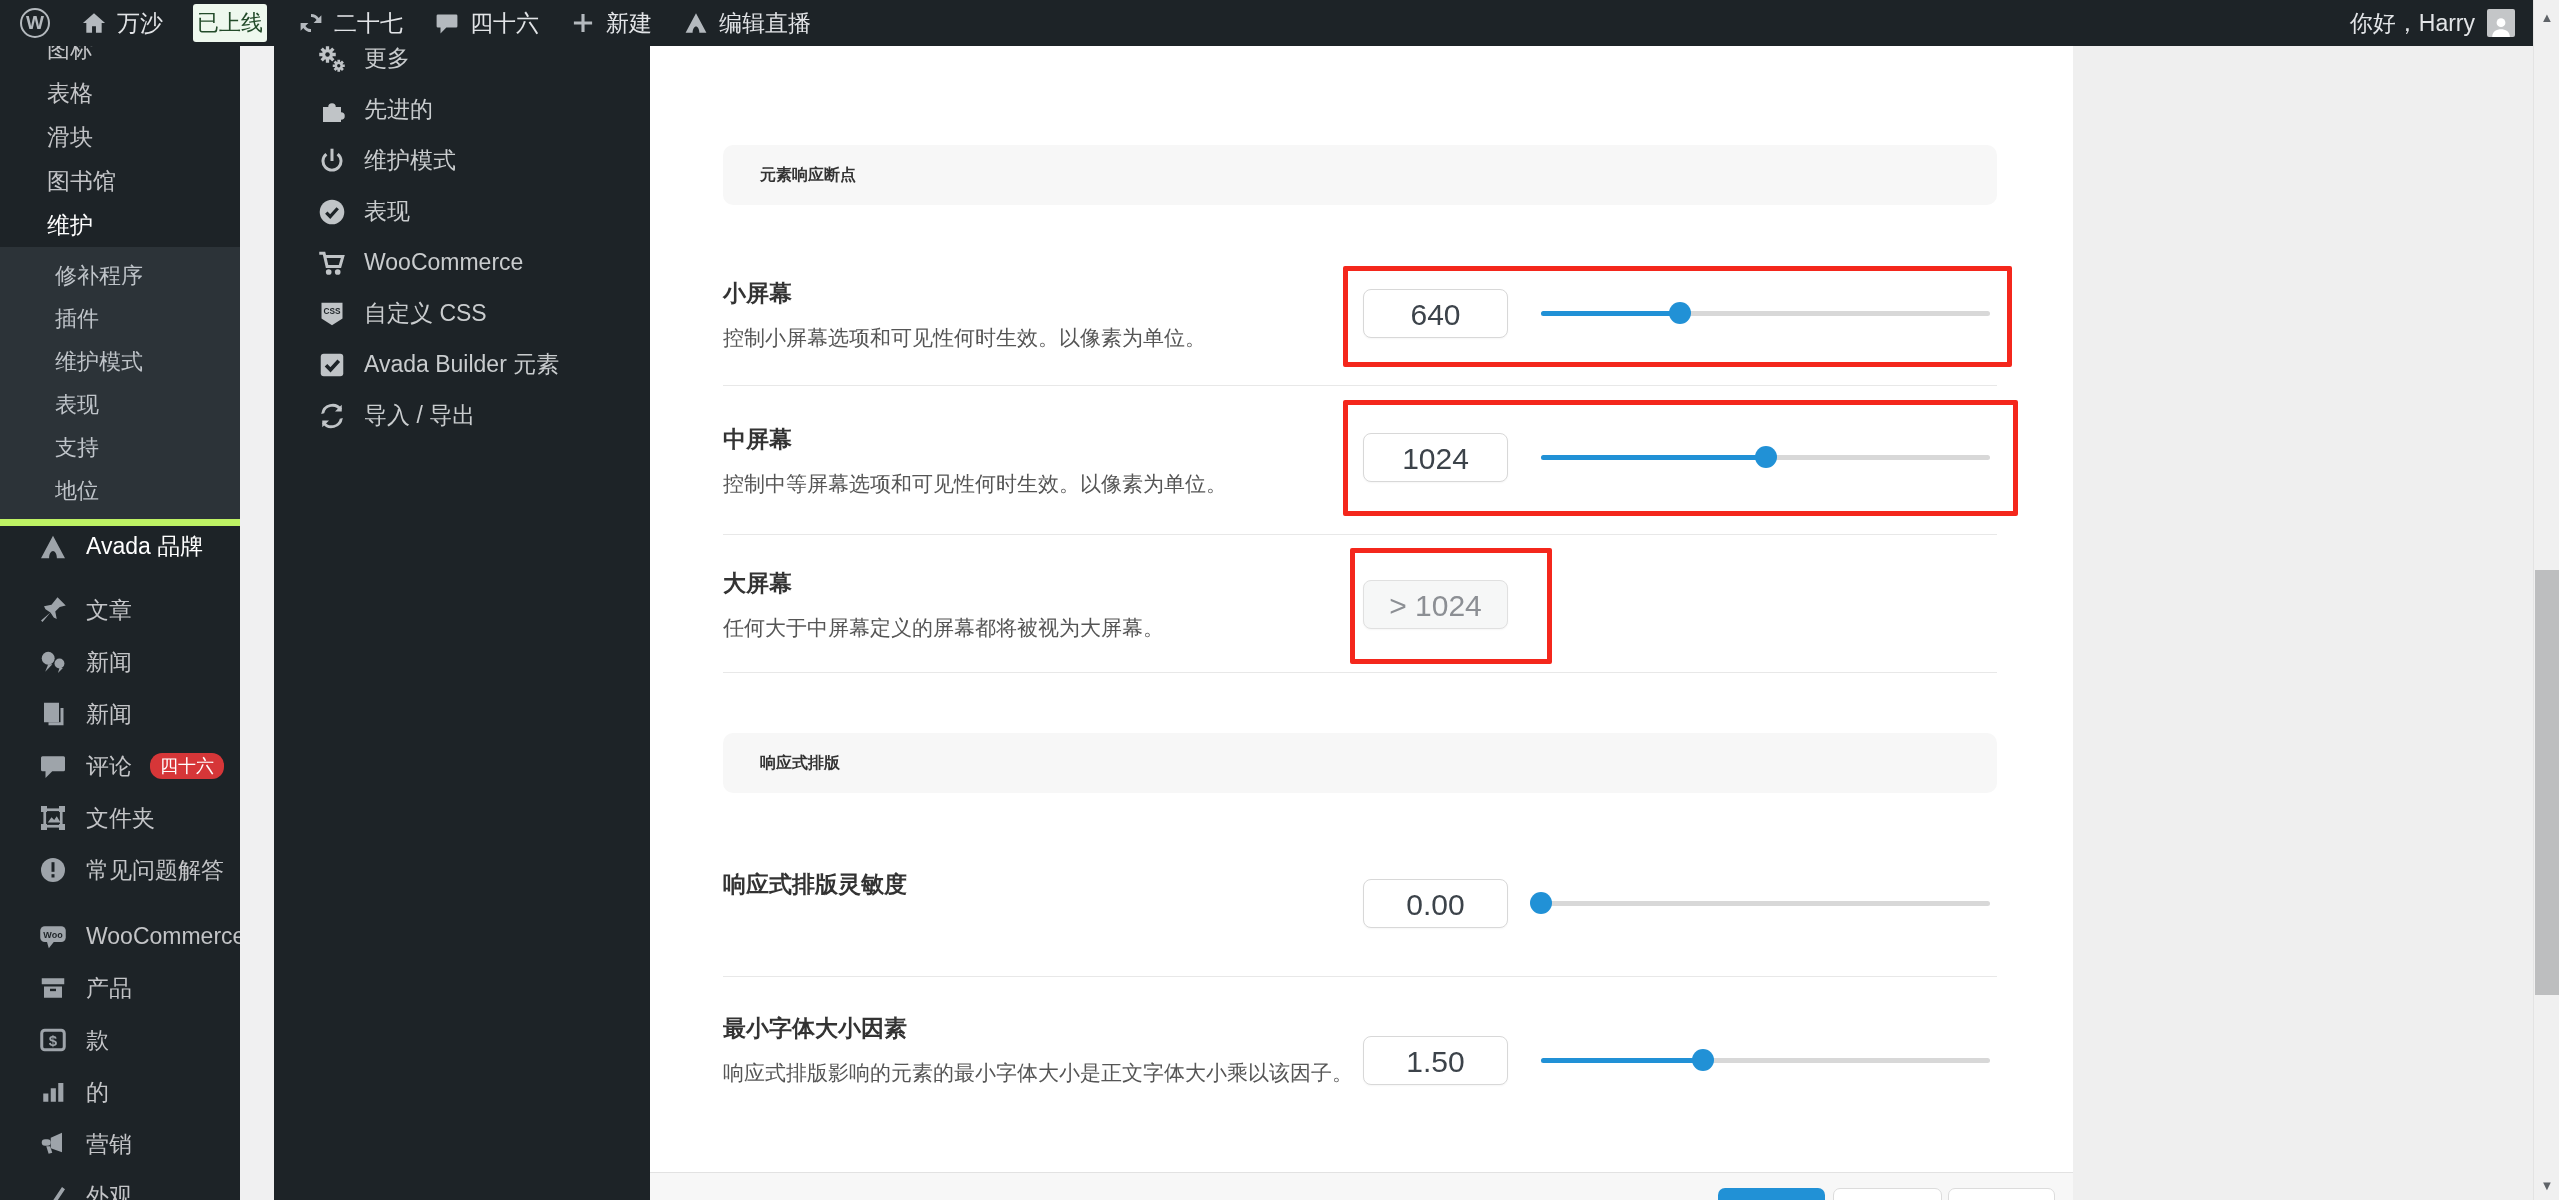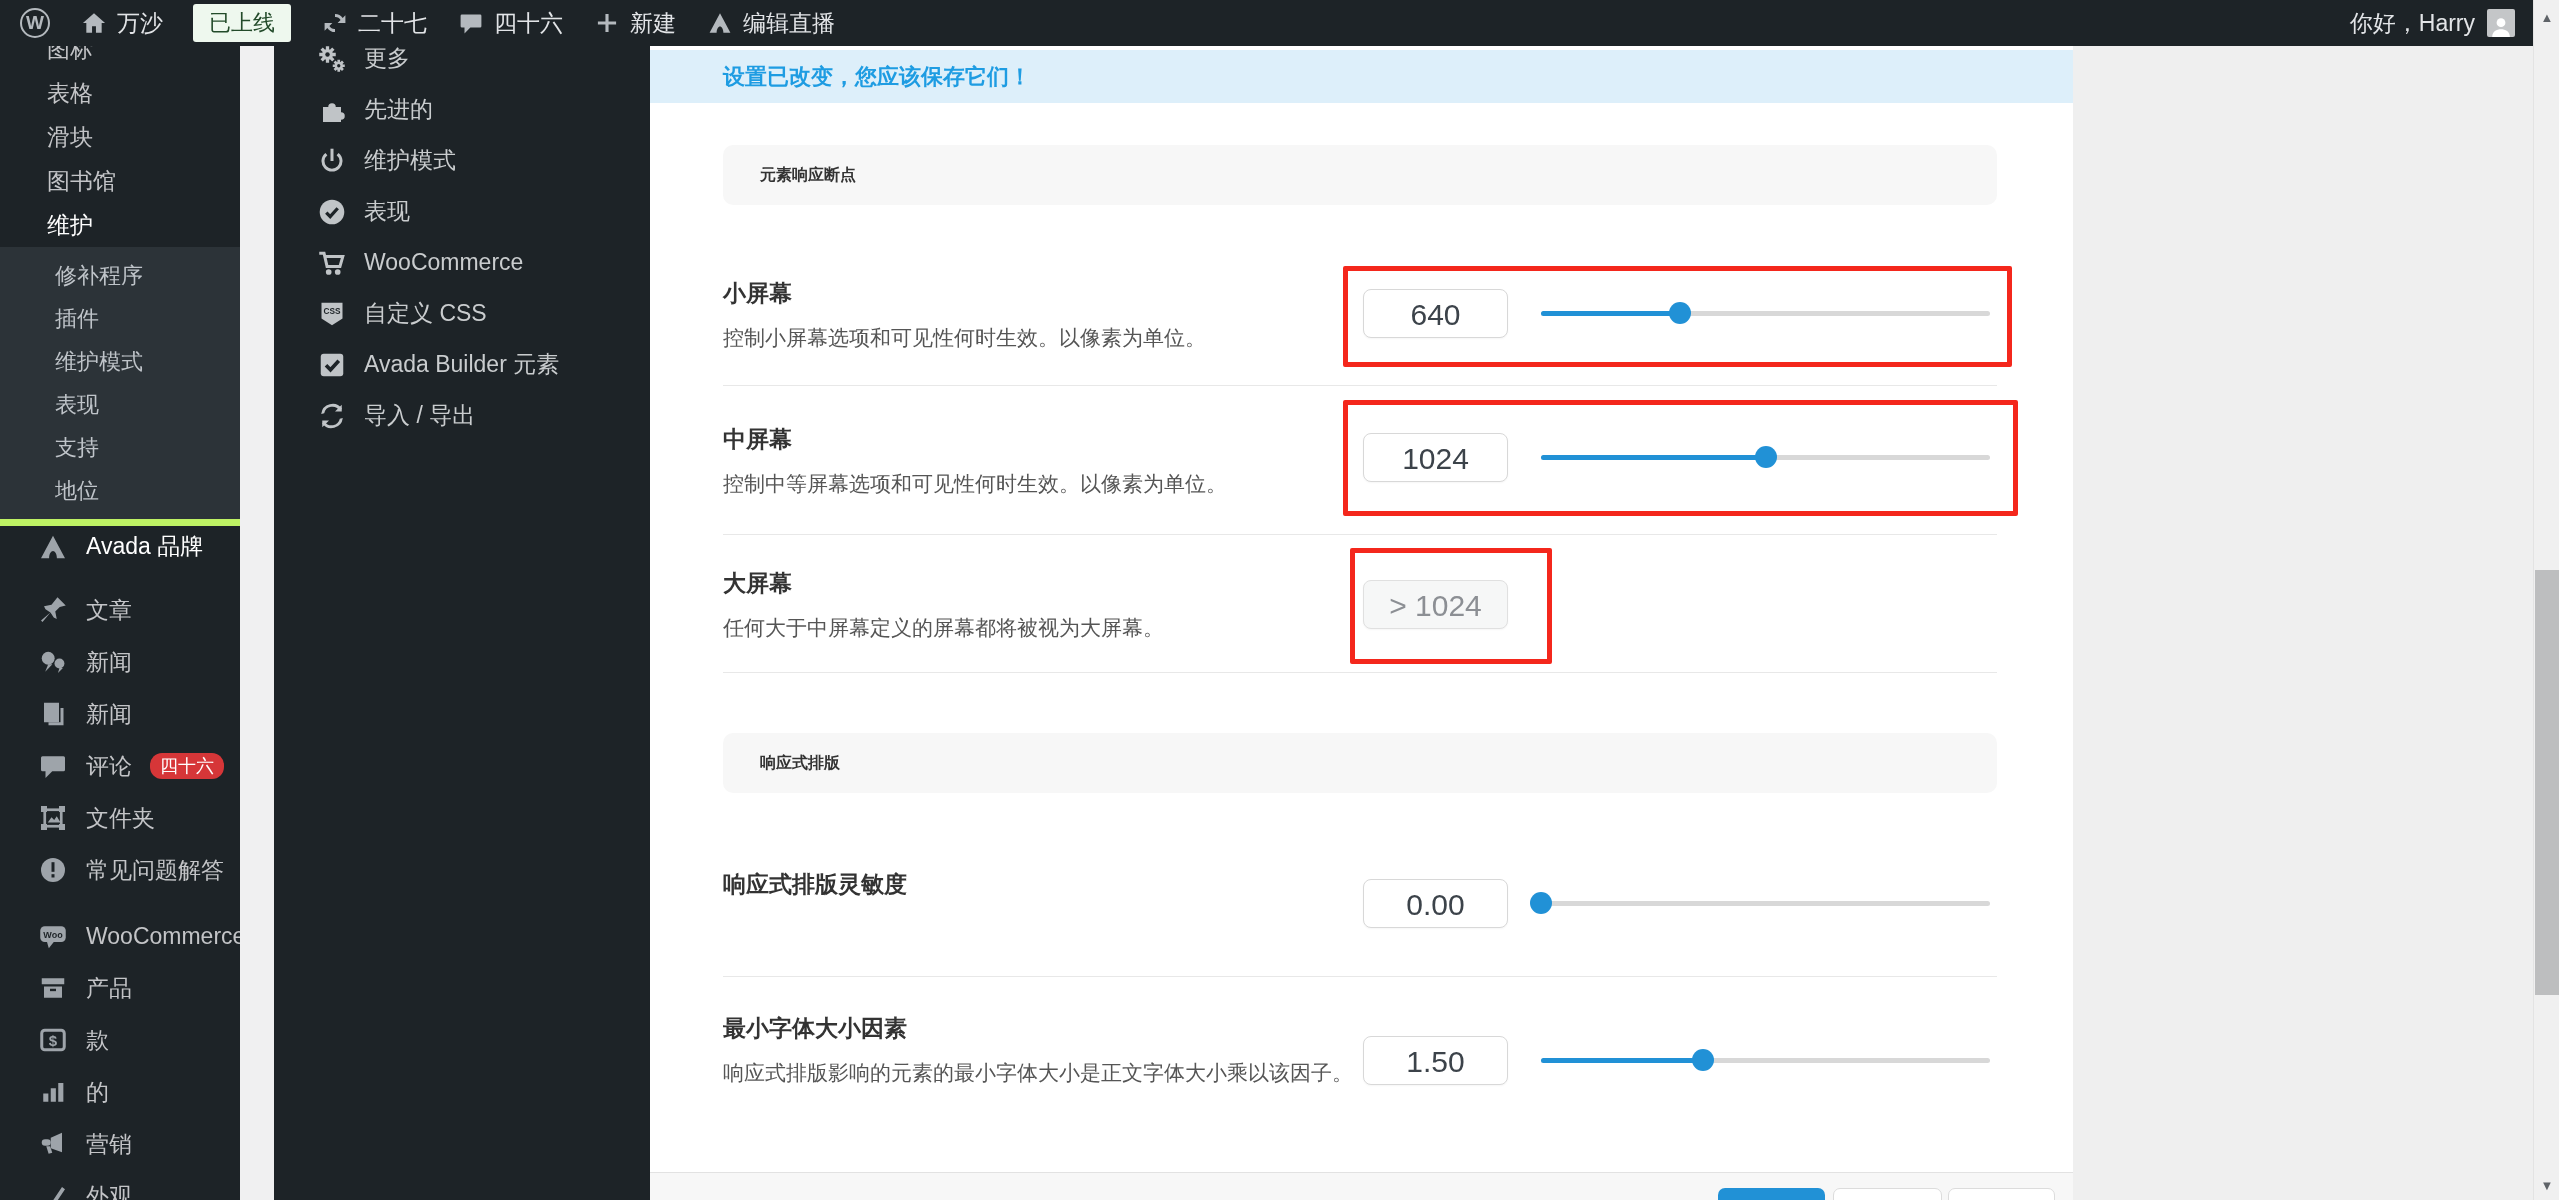--- a/index.html
+++ b/index.html
@@ -11,21 +11,21 @@
 
   
   .adminbar{position:absolute;left:0;top:0;width:2559px;height:46px;background:var(--dark);z-index:10;
     display:flex;align-items:center;justify-content:space-between;}
   .ab-left{display:flex;align-items:center;gap:30px;margin-left:20px;}
   .ab-item{display:flex;align-items:center;gap:9px;color:#e2e4e7;font-size:23px;cursor:pointer;white-space:nowrap;}
   .ab-item .icon{width:28px;height:28px;display:inline-flex;align-items:center;justify-content:center;color:#b4b9be;}
   .ab-item .icon svg{width:26px;height:26px;}
   .wplogo{width:30px;height:30px;border:2px solid #b4b9be;border-radius:50%;color:#b4b9be;
     display:flex;align-items:center;justify-content:center;font-weight:bold;font-size:19px;}
-  .chip{background:#eef8ee;color:#234b2a;font-size:22px;padding:4px 16px;border-radius:3px;font-weight:500;}
+  .chip{background:#eef8ee;color:#234b2a;font-size:22px;padding:4px 4px;border-radius:3px;font-weight:500;}
   .ab-right{display:flex;align-items:center;gap:12px;margin-right:44px;}
   .greeting{color:#e2e4e7;font-size:23px;}
   .avatar{width:28px;height:28px;background:#c4c6c8;border-radius:2px;display:flex;align-items:flex-end;justify-content:center;overflow:hidden;}
   .avatar svg{width:22px;height:22px;}
 
   
   .sidebar{position:absolute;left:0;top:0;width:240px;height:1200px;background:var(--dark);z-index:5;overflow:hidden;}
   .side-list{margin-top:27px;}
   .st-item{height:44px;line-height:44px;padding-left:47px;font-size:23px;color:var(--side-text);cursor:pointer;white-space:nowrap;}
   .st-item.current{color:#fff;}
@@ -372,23 +372,20 @@
             <path d="M15.2 11.8A5.6 5.6 0 0 1 5 13.6L3.4 14.8a7.6 7.6 0 0 0 13.8-3.4z"></path>
             <path d="M3.5 17.5V13H8z"></path>
           </svg>
         </span>
         <span>导入 / 导出</span>
       </div>
     </div>
 </div>
 
 <div class="content">
-  <div class="notice">
-    <span>设置已改变，您应该保存它们！</span>
-  </div>
   <div id="sections">
       <div class="secheader" style="top: 99px;">
         <span>元素响应断点</span>
       </div>
       <div class="srow divided" style="top: 159px; height: 181px;">
         <div class="slabel" style="margin-top:75px">小屏幕</div>
         <div class="sdesc">控制小屏幕选项和可见性何时生效。以像素为单位。</div>
         <div class="controls" style="top:82px">
           <div class="inputbox">640</div>
           <div class="slider">

